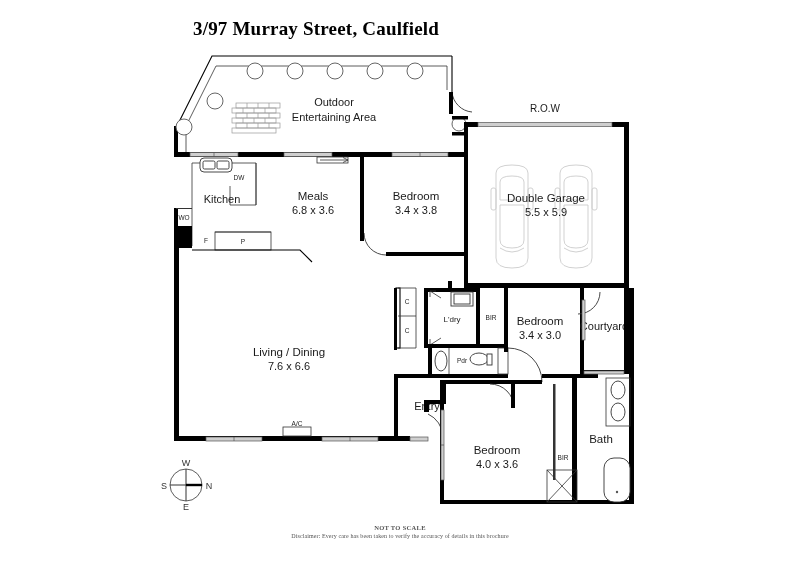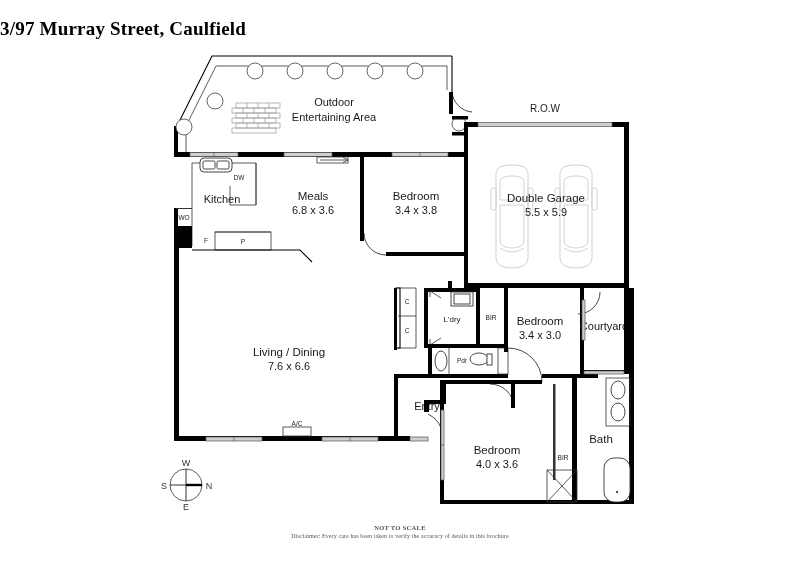--- a/index.html
+++ b/index.html
@@ -13,20 +13,21 @@
     font-family: "Liberation Sans", sans-serif;
     color: #000000;
     overflow: hidden;
     position: relative;
   }
   #plan-title {
     position: absolute;
     top: 18px;
     left: 0;
     width: 632px;
+    text-align: center;
     font-family: "Liberation Serif", serif;
     font-weight: bold;
     font-size: 19px;
     letter-spacing: 0.2px;
     color: #000;
   }
   #floorplan-canvas {
     position: absolute;
     top: 0;
     left: 0;

